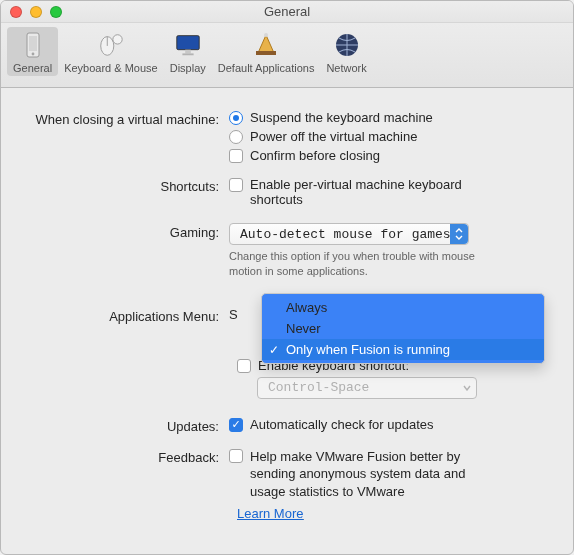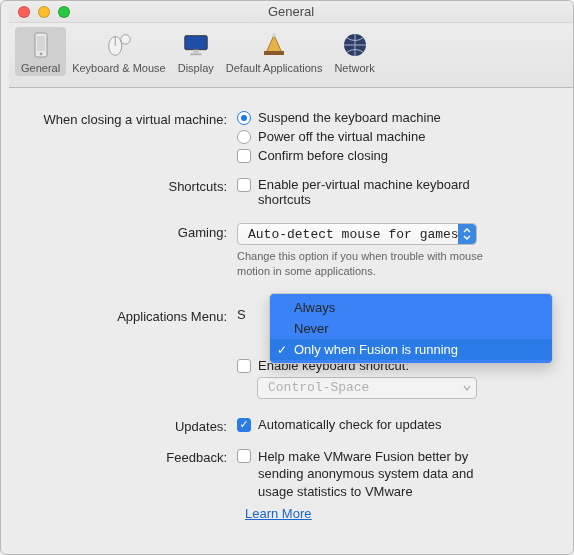--- a/index.html
+++ b/index.html
@@ -15,21 +15,20 @@
 .window {
   width: 574px;
   height: 555px;
   background: #ececec;
   border: 1px solid #b9b9b9;
   border-radius: 6px;
   overflow: hidden;
   position: relative;
   display: flex;
   flex-direction: column;
-  padding-left: 8px;
 }
 .titlebar {
   height: 22px;
   background: linear-gradient(#ededed,#e5e5e5);
   display: flex;
   align-items: center;
   position: relative;
   border-bottom: 1px solid #d6d6d6;
 }
 .traffic { display: flex; gap: 8px; padding-left: 9px; }
@@ -242,21 +241,21 @@
       </div>
     </div>
 
     <div class="row" style="margin-top:28px;">
       <div class="lbl">Applications Menu:</div>
       <div class="ctrl">
         <span>S</span>
       </div>
     </div>
 
-    <div class="row" style="margin-top:34px;">
+    <div class="row" style="margin-top:34px;gap:8px;">
       <div class="lbl"></div>
       <div class="ctrl">
         <div class="opt">
             <span class="check"></span>
             <span>Enable keyboard shortcut:</span>
           </div>
         <div class="select disabled" style="margin-top:4px; margin-left:20px; width:220px;">
           <span>Control-Space</span>
           <span class="caret">
             <svg width="8" height="6" viewBox="0 0 8 6">

